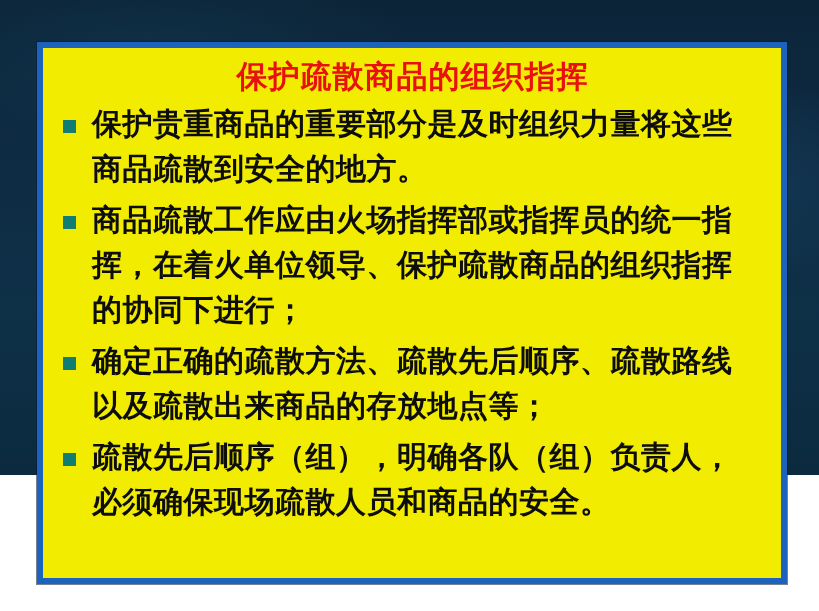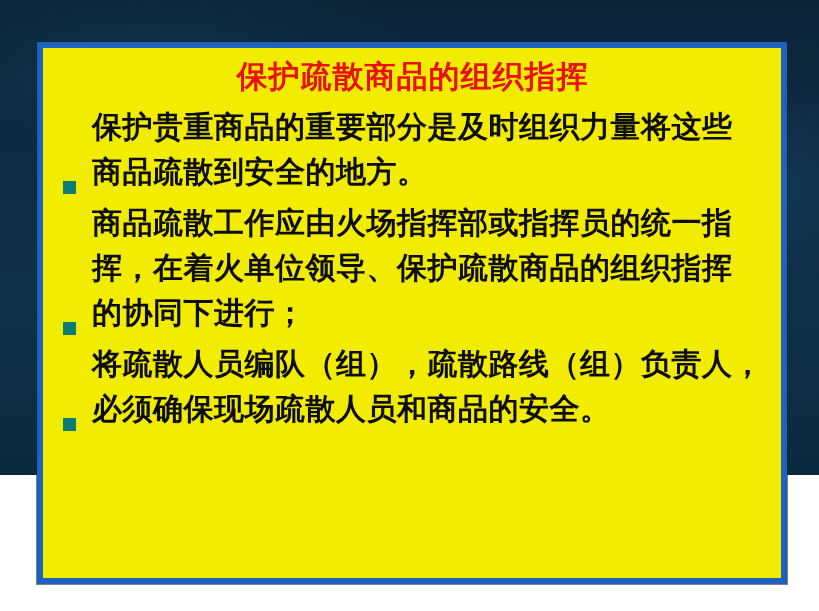--- a/index.html
+++ b/index.html
@@ -45,22 +45,23 @@
     margin: 0 0 6px 0;
   }
 
   .bullet-list {
     margin: 0;
     padding: 0;
   }
 
   .bullet-item {
     display: flex;
-    align-items: flex-end;
+    align-items: flex-start;
     margin-bottom: 6px;
+    font-family: Liberation Mono, monospace;
   }
 
   .bullet-marker {
     flex: 0 0 13px;
     width: 13px;
     height: 13px;
     margin-top: 16px;
     margin-left: 5px;
     margin-right: 16px;
     background: var(--bullet-color, #0f7d72);
@@ -91,22 +92,27 @@
 商品疏散到安全的地方。</div>
       </div>
 
       <div class="bullet-item">
         <span class="bullet-marker"></span>
         <div class="bullet-text">商品疏散工作应由火场指挥部或指挥员的统一指
 挥，在着火单位领导、保护疏散商品的组织指挥
 的协同下进行；</div>
       </div>
 
+      <div class="bullet-item">
+        <span class="bullet-marker"></span>
+        <div class="bullet-text">确定正确的疏散方法、疏散先后顺序、疏散路线
+以及疏散出来商品的存放地点等；</div>
+      </div>
 
       <div class="bullet-item">
         <span class="bullet-marker"></span>
-        <div class="bullet-text">将疏散人员编队（组），疏散路线（组）负责人，
+        <div class="bullet-text">疏散先后顺序（组），明确各队（组）负责人，
 必须确保现场疏散人员和商品的安全。</div>
       </div>
 
     </div>
   </div>
 </div>
 
 </body></html>

